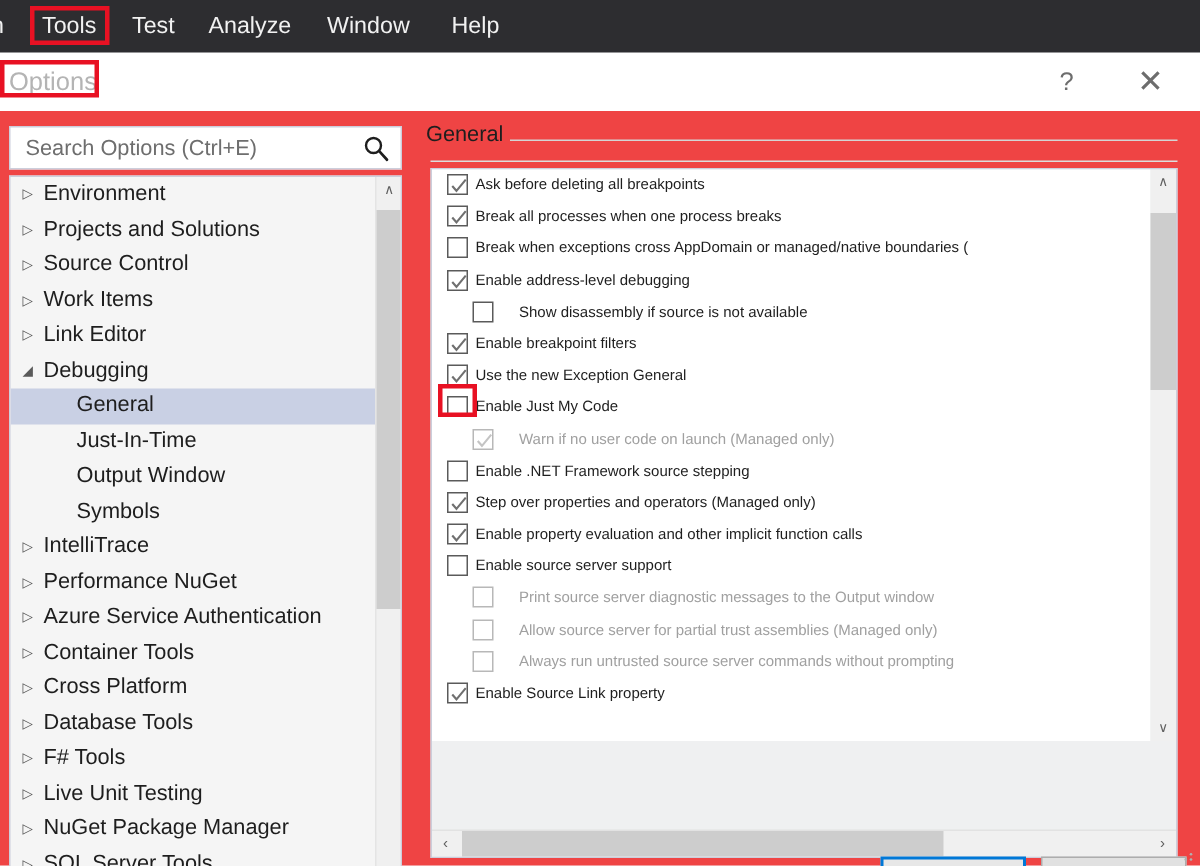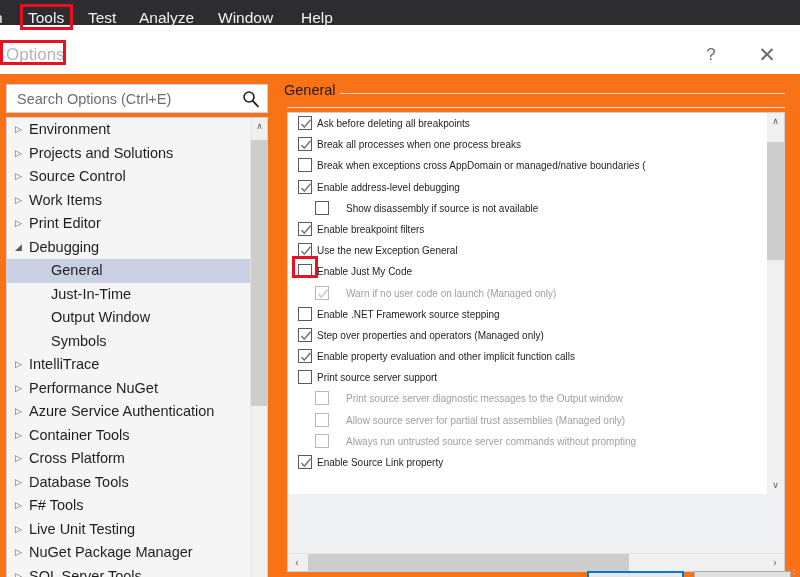--- a/index.html
+++ b/index.html
@@ -8,21 +8,21 @@
     width: 800px; height: 577px;
     overflow: hidden;
     background: #ffffff;
     font-family: "Liberation Sans", sans-serif;
     -webkit-font-smoothing: antialiased;
   }
 
   
   #menubar {
     position: absolute; left: 0; top: 0;
-    width: 800px; height: 25px;
+    width: 800px; height: 35px;
     background: #2d2d30;
   }
   .menu-item {
     position: absolute; top: 0; height: 36px;
     line-height: 36px;
     color: #f1f1f1;
     font-size: 15.5px;
     white-space: nowrap;
     padding: 0 2px;
   }
@@ -67,21 +67,21 @@
     text-align: center;
     line-height: 38px;
     cursor: default;
   }
   #btn-help { right: 66px; font-size: 17px; }
   #btn-close { right: 10px; font-size: 21px; font-weight: 300; }
 
   #dialog-body {
     position: absolute; left: 0; top: 38px;
     width: 800px; height: 503px;
-    background: #f97316;
+    background: #ef4444;
   }
 
   
   #search-wrap {
     position: absolute; left: 6px; top: 10px;
     width: 262px; height: 29px;
     background: #ffffff;
     border: 1px solid #cccedb;
   }
   #search-input {
@@ -302,21 +302,21 @@
         </svg>
       </span>
     </div>
 
     <div id="tree-panel">
       <div id="tree-list">
           <div class="tree-row"><span class="tree-arrow">▷</span><span class="tree-label-l0">Environment</span></div>
           <div class="tree-row"><span class="tree-arrow">▷</span><span class="tree-label-l0">Projects and Solutions</span></div>
           <div class="tree-row"><span class="tree-arrow">▷</span><span class="tree-label-l0">Source Control</span></div>
           <div class="tree-row"><span class="tree-arrow">▷</span><span class="tree-label-l0">Work Items</span></div>
-          <div class="tree-row"><span class="tree-arrow">▷</span><span class="tree-label-l0">Print Editor</span></div>
+          <div class="tree-row"><span class="tree-arrow">▷</span><span class="tree-label-l0">Link Editor</span></div>
           <div class="tree-row"><span class="tree-arrow">◢</span><span class="tree-label-l0">Debugging</span></div>
           <div class="tree-row sel"><span class="tree-label-l1">General</span></div>
           <div class="tree-row"><span class="tree-label-l1">Just-In-Time</span></div>
           <div class="tree-row"><span class="tree-label-l1">Output Window</span></div>
           <div class="tree-row"><span class="tree-label-l1">Symbols</span></div>
           <div class="tree-row"><span class="tree-arrow">▷</span><span class="tree-label-l0">IntelliTrace</span></div>
           <div class="tree-row"><span class="tree-arrow">▷</span><span class="tree-label-l0">Performance NuGet</span></div>
           <div class="tree-row"><span class="tree-arrow">▷</span><span class="tree-label-l0">Azure Service Authentication</span></div>
           <div class="tree-row"><span class="tree-arrow">▷</span><span class="tree-label-l0">Container Tools</span></div>
           <div class="tree-row"><span class="tree-arrow">▷</span><span class="tree-label-l0">Cross Platform</span></div>
@@ -414,21 +414,21 @@
           <div class="opt-row lv0">
             <span class="cb">
               <svg width="12" height="12" viewBox="0 0 12 12">
                 <path d="M1.5 6 L4.3 9.2 L10.5 1.8" fill="none" stroke="#707070" stroke-width="1.4"></path>
               </svg>
             </span>
             <span class="lbl">Enable property evaluation and other implicit function calls</span>
           </div>
           <div class="opt-row lv0">
             <span class="cb"></span>
-            <span class="lbl">Print source server support</span>
+            <span class="lbl">Enable source server support</span>
           </div>
           <div class="opt-row lv1 dim">
             <span class="cb dimbox"></span>
             <span class="lbl">Print source server diagnostic messages to the Output window</span>
           </div>
           <div class="opt-row lv1 dim">
             <span class="cb dimbox"></span>
             <span class="lbl">Allow source server for partial trust assemblies (Managed only)</span>
           </div>
           <div class="opt-row lv1 dim">

